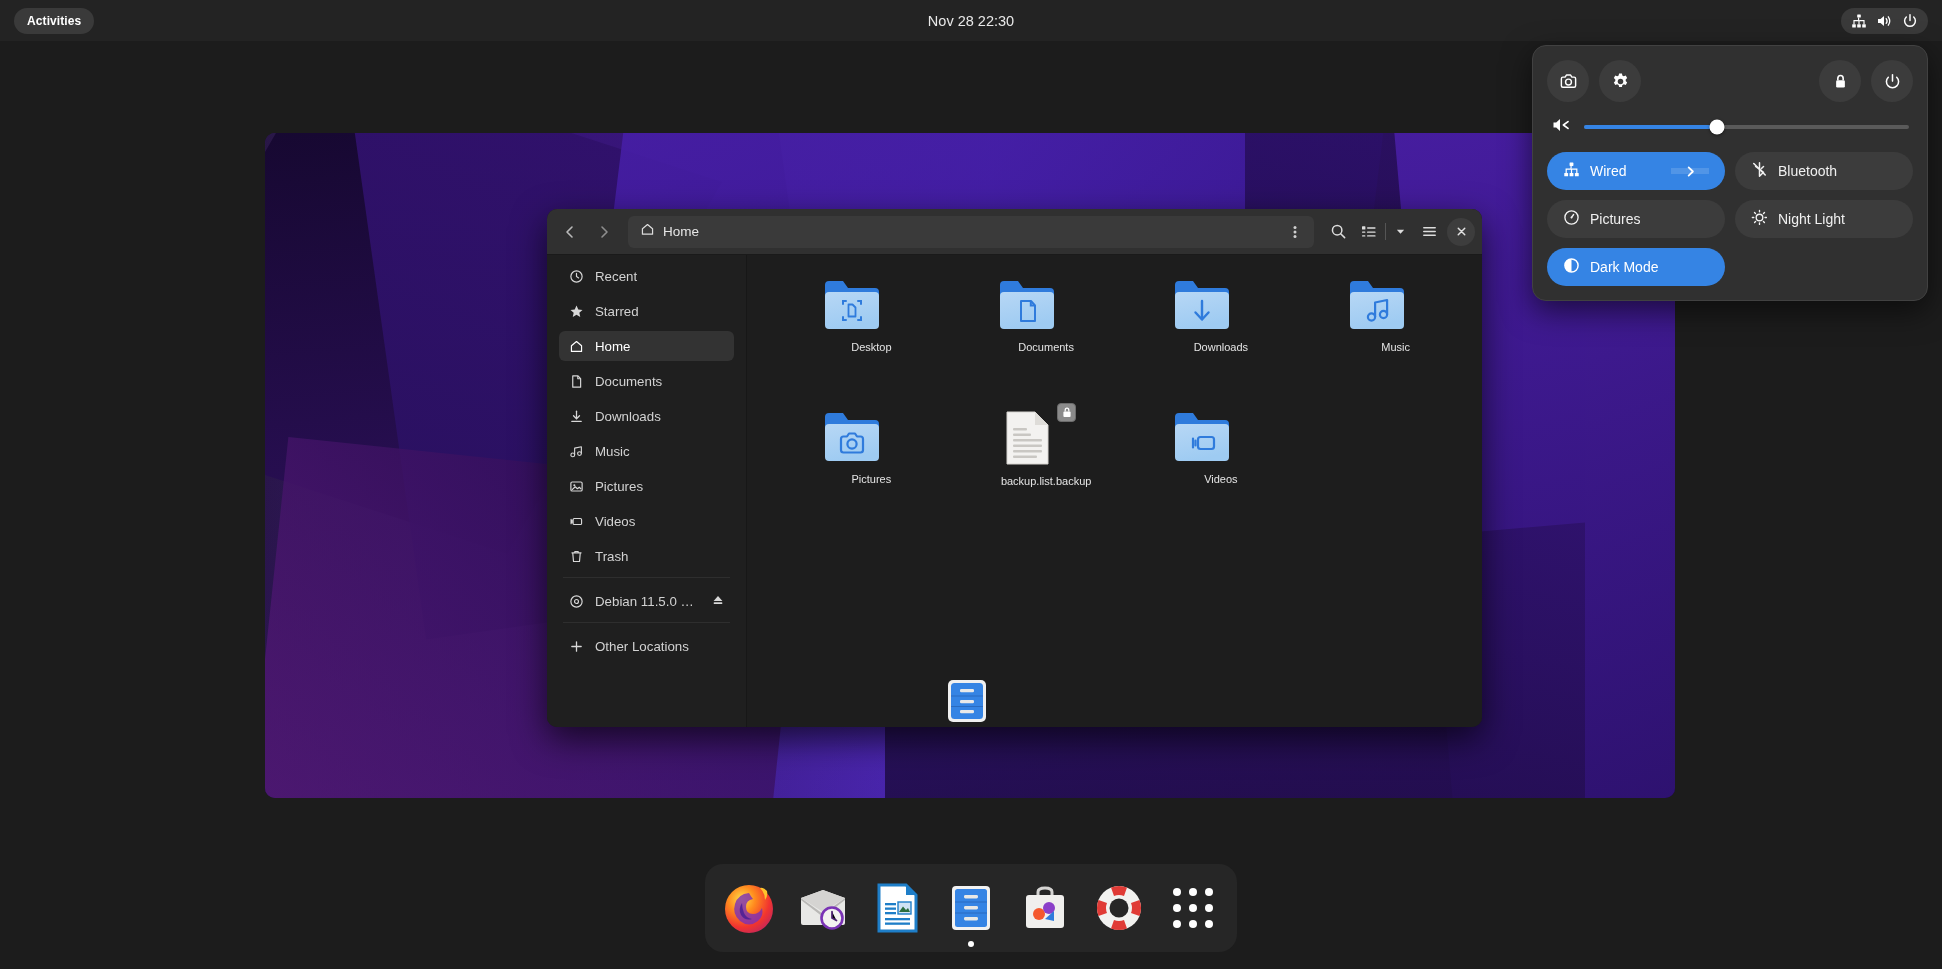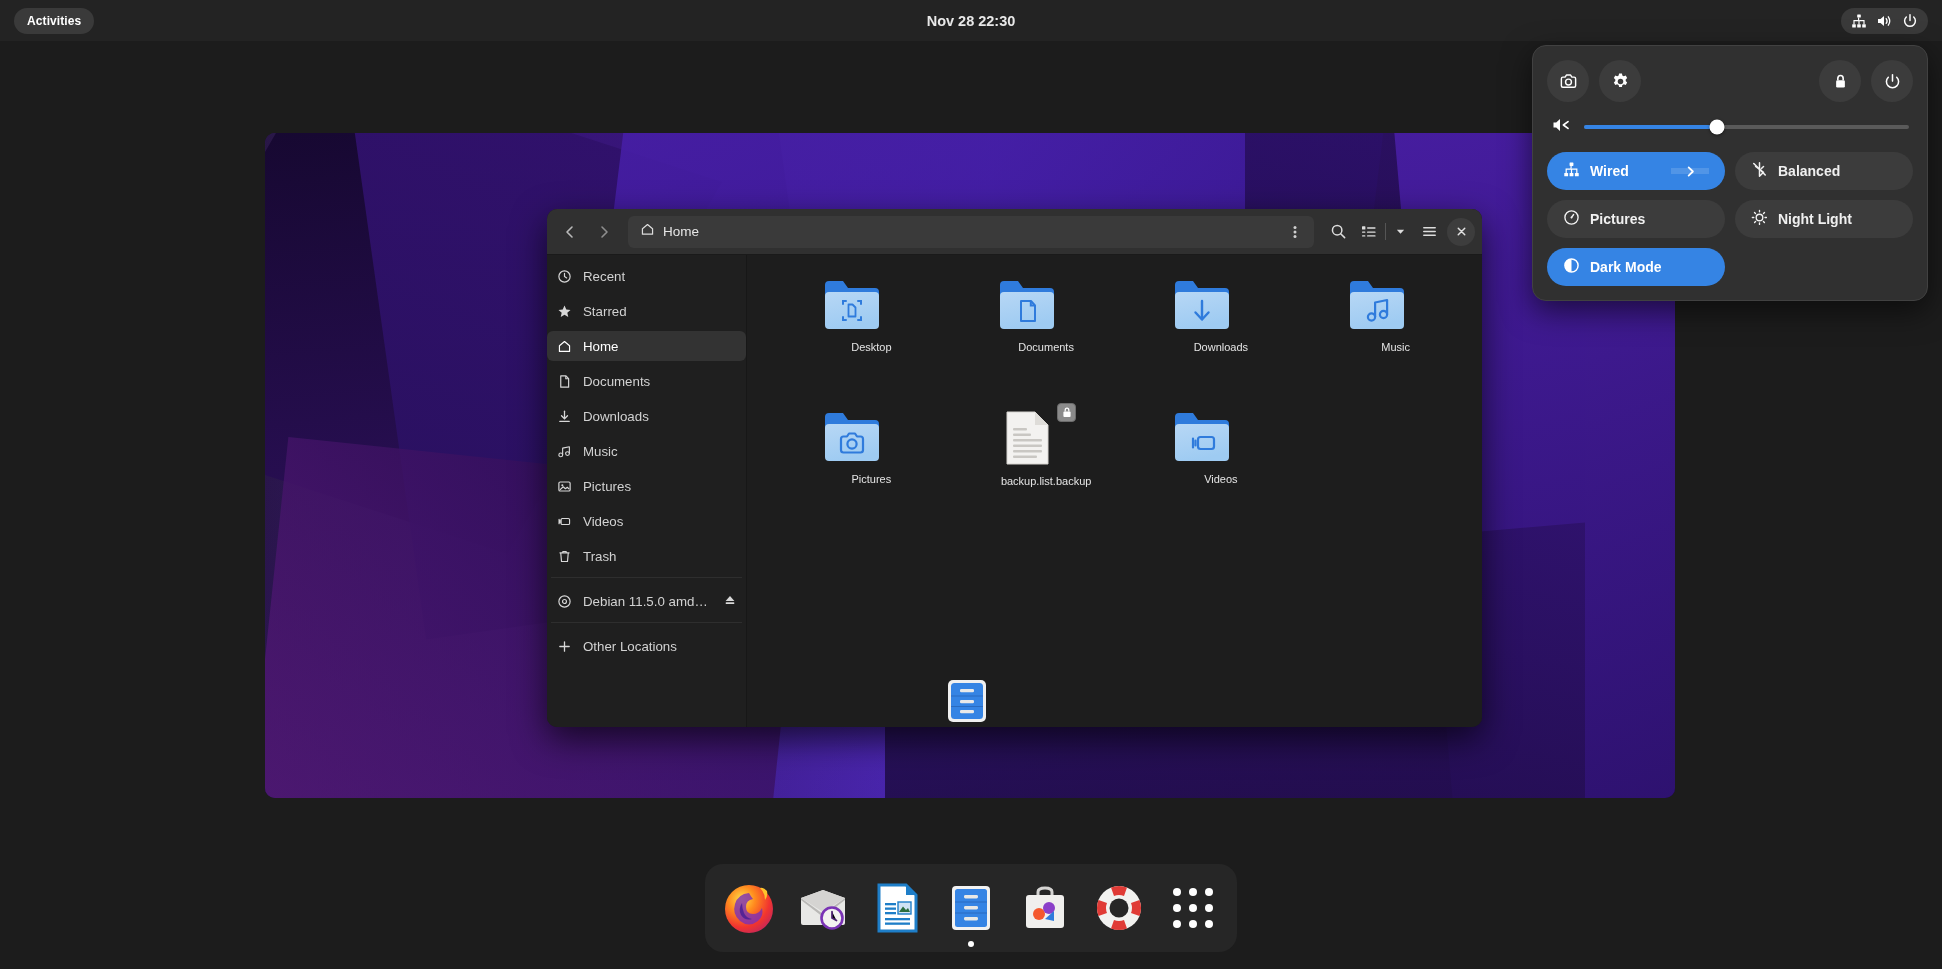--- a/index.html
+++ b/index.html
@@ -31,21 +31,21 @@
     border-radius: 13px;
     background: #3a3a3a;
     color: #ffffff;
     font-size: 12px; font-weight: bold;
     display: flex; align-items: center;
     letter-spacing: .1px;
   }
   #clock {
     position: absolute; left: 50%; top: 50%;
     transform: translate(-50%,-50%);
-    color: #e8e8e8; font-size: 14.5px; font-weight: bold;
+    color: #e8e8e8; font-size: 14.5px; font-weight: normal;
     white-space: nowrap;
   }
   #status-area {
     position: absolute; right: 14px; top: 50%;
     transform: translateY(-50%);
     height: 26px; padding: 0 10px;
     border-radius: 13px;
     background: #3a3a3a;
     display: flex; align-items: center; gap: 9px;
   }
@@ -147,21 +147,21 @@
     display: flex; align-items: center;
     height: 32px; border-radius: 6px; gap: 0px;
   }
   .sep-v { width: 1px; height: 17px; background: #555; margin: 0 3px; }
 
   #window-body { flex: 1 1 auto; display: flex; min-height: 0; }
 
   #sidebar {
     width: 200px; flex: 0 0 200px;
     background: #1f1f1f;
-    padding: 6px 0;
+    padding: 6px 12px;
     border-right: 1px solid #171717;
     text-align: right;
   }
   .side-item {
     height: 30px;
     display: flex; align-items: center; gap: 11px;
     padding: 0 9px;
     border-radius: 6px;
     color: #d2d2d2; font-size: 13.3px;
     margin-bottom: 5px;
@@ -247,21 +247,21 @@
     width: 15px; height: 15px; border-radius: 50%;
     background: #ffffff; transform: translate(-50%,-50%);
     box-shadow: 0 1px 3px rgba(0,0,0,.5);
   }
   #qs-grid { display: grid; grid-template-columns: 1fr 1fr; gap: 10px; }
   .qs-tile {
     height: 38px; border-radius: 19px;
     background: #3c3c3c;
     display: flex; align-items: center;
     padding: 16px 16px; gap: 10px;
-    color: #f0f0f0; font-size: 14px; font-weight: bold;
+    color: #f0f0f0; font-size: 14px; font-weight: normal;
     overflow: hidden;
   }
   .qs-tile.active { background: #3584e4; color: #ffffff; }
   .qs-tile .arrow {
     margin-left: auto;
     align-self: stretch;
     width: 38px;
     display: flex; align-items: center; justify-content: center;
     background: rgba(255,255,255,.14);
   }
@@ -727,21 +727,21 @@
       </div>
 
       <div class="qs-tile">
         <span>
           <svg width="17" height="17" viewBox="0 0 16 16" fill="none" stroke="#f0f0f0" stroke-width="1.4" stroke-linejoin="round" stroke-linecap="round">
             <path d="M8 1.6 V14.4 L11.8 10.6 L4.3 5.1"></path>
               <path d="M11.8 5.1 L9.6 7.3"></path>
             <path d="M2.6 2.4 L13.4 13.2" stroke-width="1.5"></path>
           </svg>
         </span>
-        <span>Balanced</span>
+        <span>Bluetooth</span>
       </div>
 
       <div class="qs-tile">
         <span>
           <svg width="17" height="17" viewBox="0 0 16 16" fill="none" stroke="#f0f0f0" stroke-width="1.3" stroke-linecap="round">
             <circle cx="8" cy="8" r="6.2"></circle>
               <path d="M8 8 L10 5.2"></path>
               <circle cx="8" cy="8" r="0.9" fill="#f0f0f0" stroke="none"></circle>
           </svg>
         </span>

